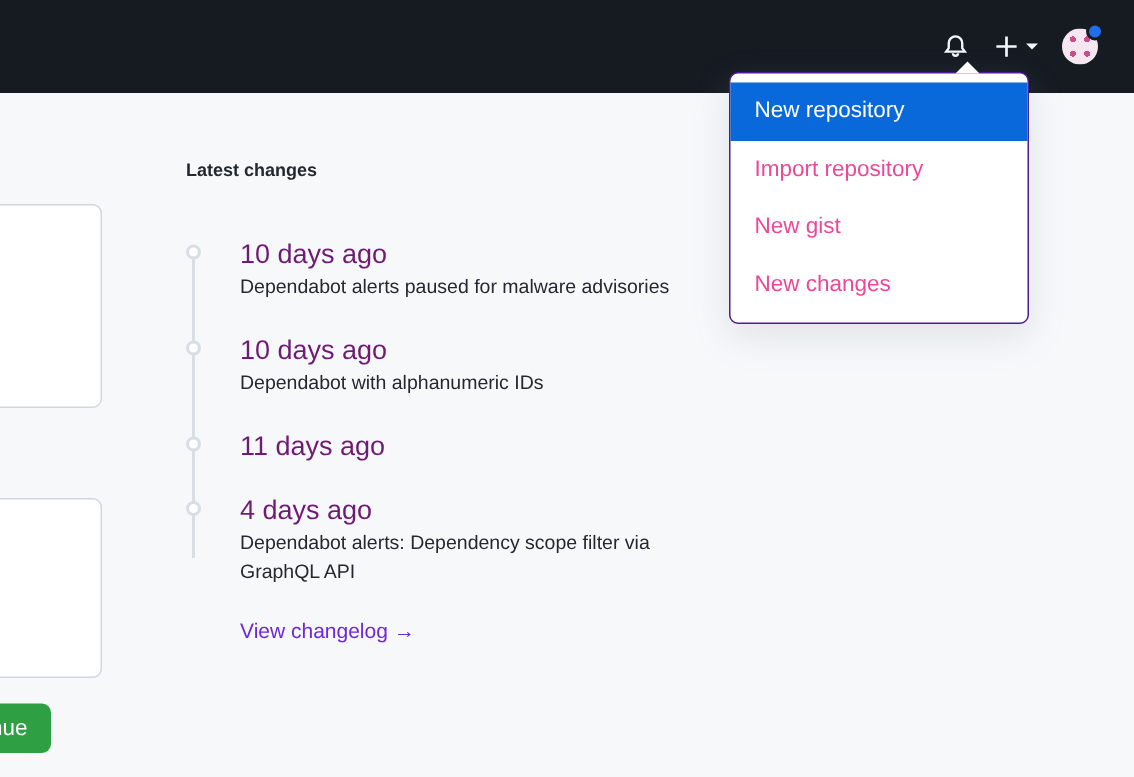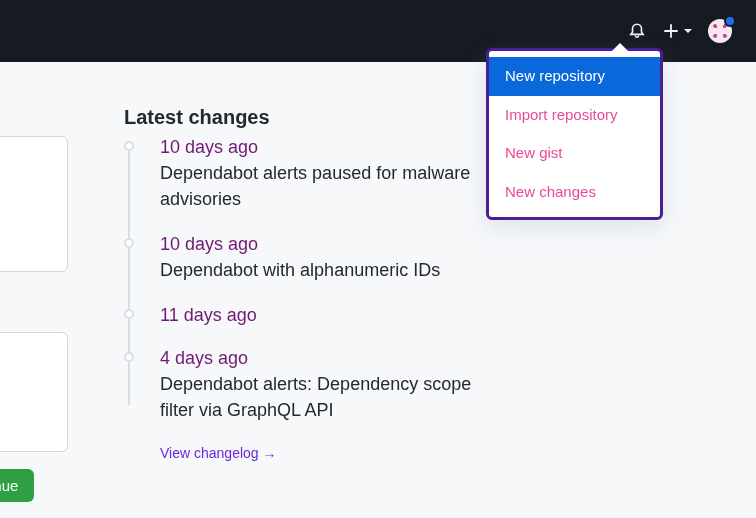--- a/index.html
+++ b/index.html
@@ -56,23 +56,23 @@
     border-radius: 50%;
     background: #1f6feb;
     border: 2px solid #161b22;
   }
 
   
   .dropdown {
     position: absolute;
     top: 48px;
     left: 486px;
-    width: 177px;
+    width: 200px;
     background: #ffffff;
-    border: 3px solid #4c1d95;
+    border: 1px solid #4c1d95;
     border-radius: 6px;
     box-shadow: 0 8px 24px rgba(140,149,159,0.2);
     padding: 6px 0;
     z-index: 20;
   }
   .dropdown::before {
     content: "";
     position: absolute;
     top: -8px;
     right: 32px;
@@ -128,23 +128,23 @@
     cursor: pointer;
   }
 
   .feed {
     position: absolute;
     left: 124px;
     top: 44px;
     width: 360px;
   }
   .feed h2 {
-    font-size: 20px;
+    font-size: 12px;
     font-weight: 600;
-    margin-bottom: 8px;
+    margin-bottom: 39px;
   }
   .timeline {
     position: relative;
   }
   .timeline-line {
     position: absolute;
     left: 4px;
     top: 8px;
     bottom: 56px;
     width: 2px;
@@ -164,21 +164,21 @@
     background: #ffffff;
     border: 2px solid #d8dee4;
     z-index: 2;
   }
   .entry .time {
     font-size: 18px;
     color: #701a75;
     margin-bottom: 2px;
   }
   .entry .title {
-    font-size: 18px;
+    font-size: 13px;
     color: #24292f;
     line-height: 1.45;
   }
   .changelog {
     padding-left: 36px;
     font-size: 14px;
     color: #6d28d9;
     cursor: pointer;
   }
 </style>

